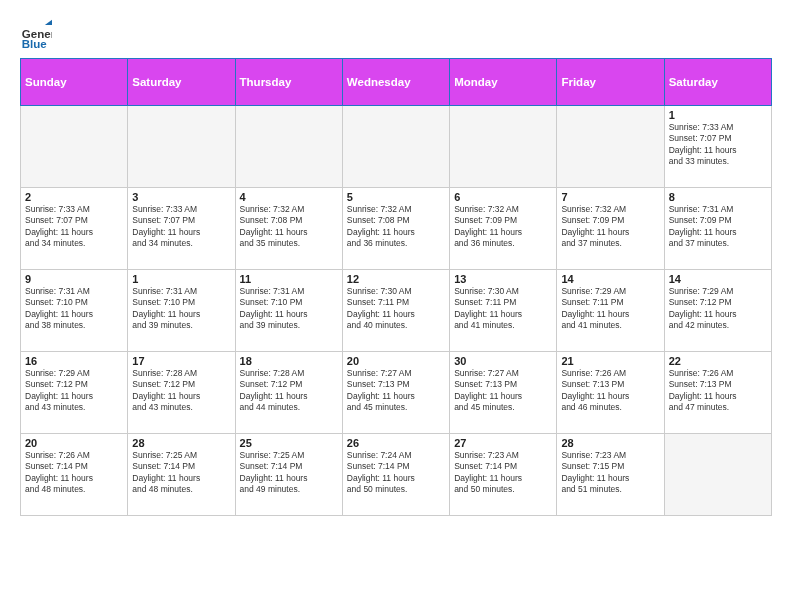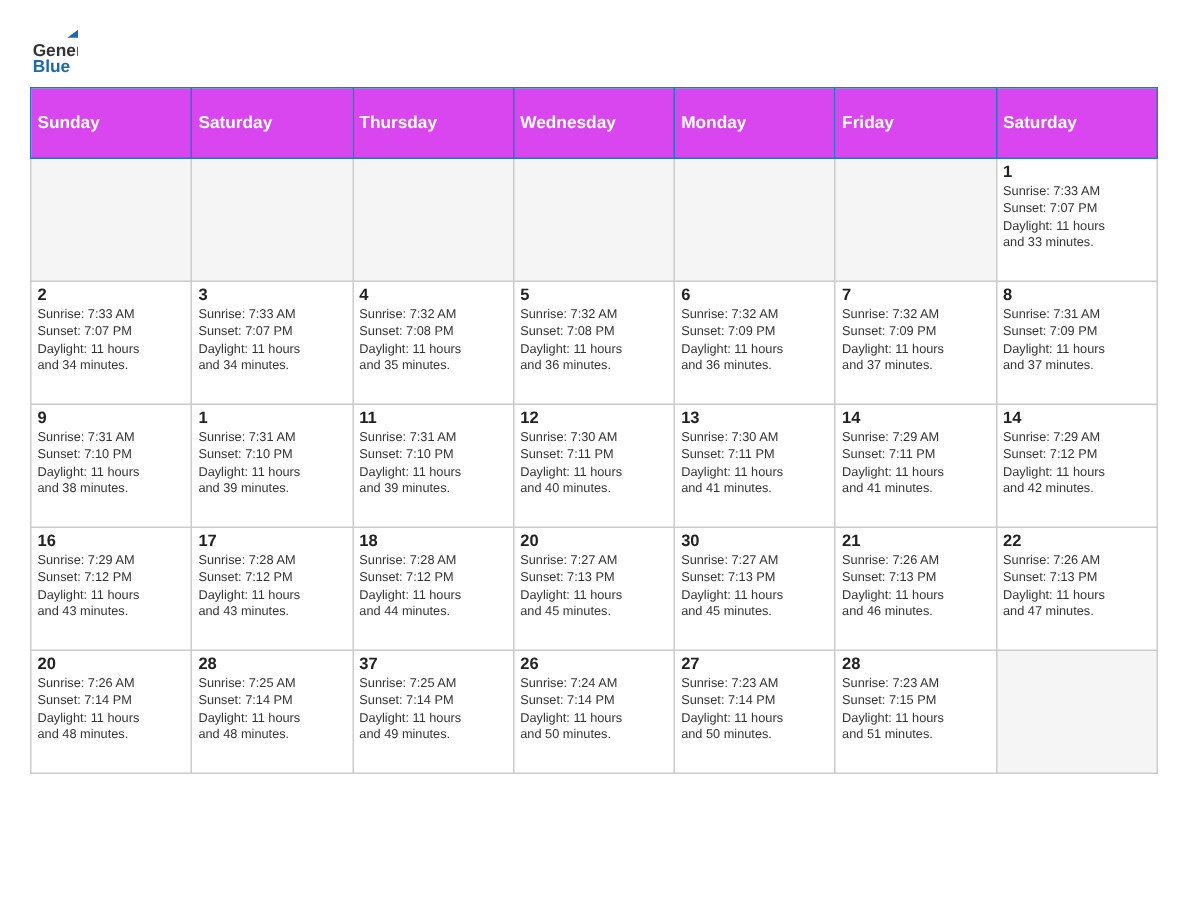--- a/index.html
+++ b/index.html
@@ -288,21 +288,21 @@
 and 48 minutes.</div>
           </td>
           <td class="cal-cell">
             <span class="day-num">28</span>
             <div class="cell-text" style="white-space: pre-line;">Sunrise: 7:25 AM
 Sunset: 7:14 PM
 Daylight: 11 hours
 and 48 minutes.</div>
           </td>
           <td class="cal-cell">
-            <span class="day-num">37</span>
+            <span class="day-num">25</span>
             <div class="cell-text" style="white-space: pre-line;">Sunrise: 7:25 AM
 Sunset: 7:14 PM
 Daylight: 11 hours
 and 49 minutes.</div>
           </td>
           <td class="cal-cell">
             <span class="day-num">26</span>
             <div class="cell-text" style="white-space: pre-line;">Sunrise: 7:24 AM
 Sunset: 7:14 PM
 Daylight: 11 hours

